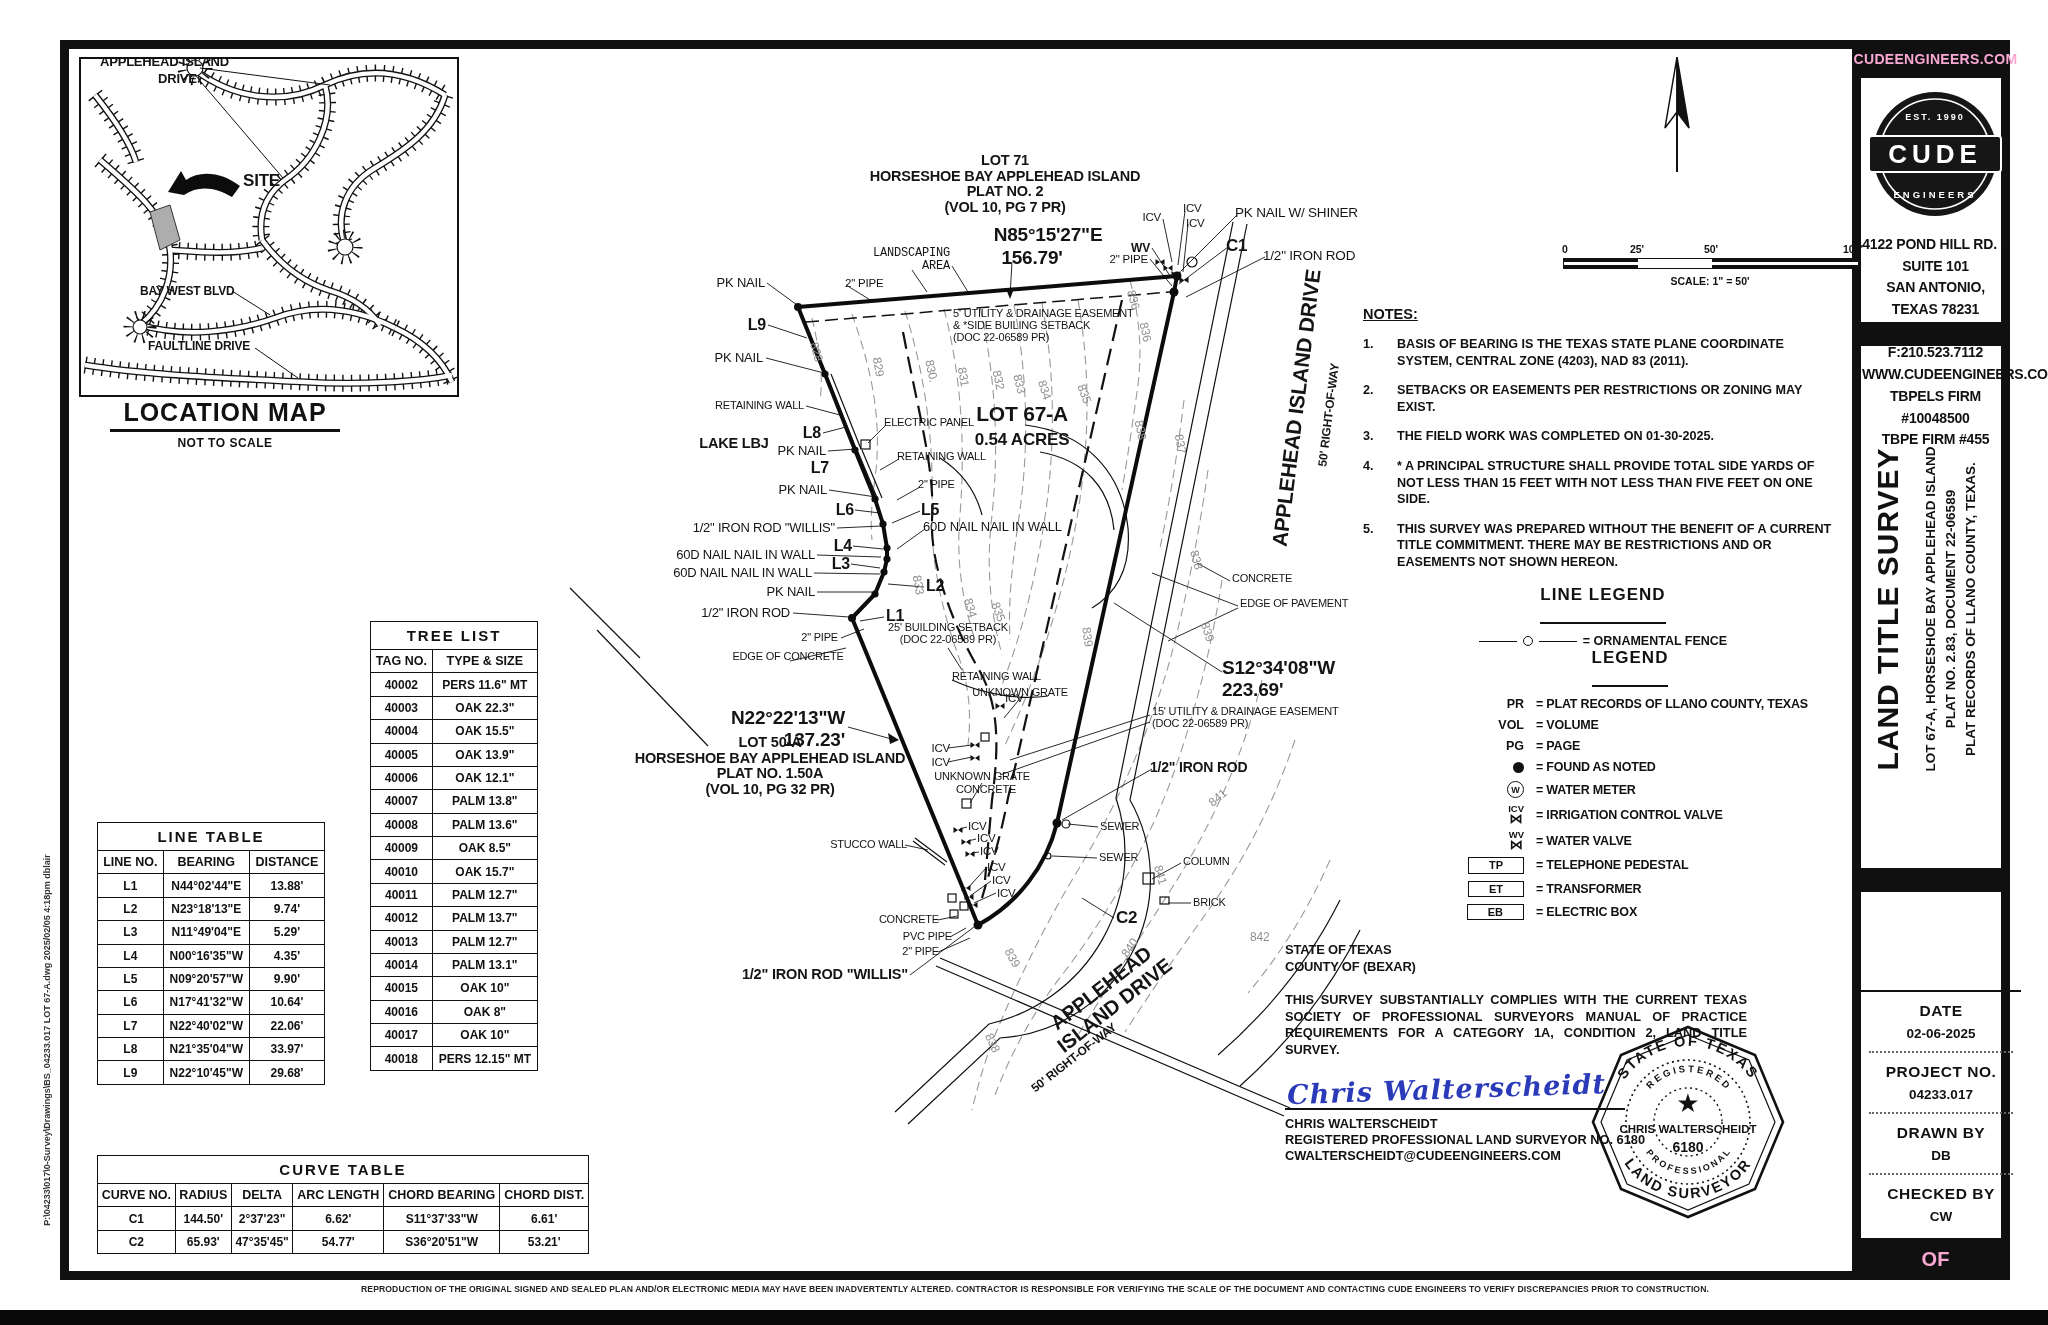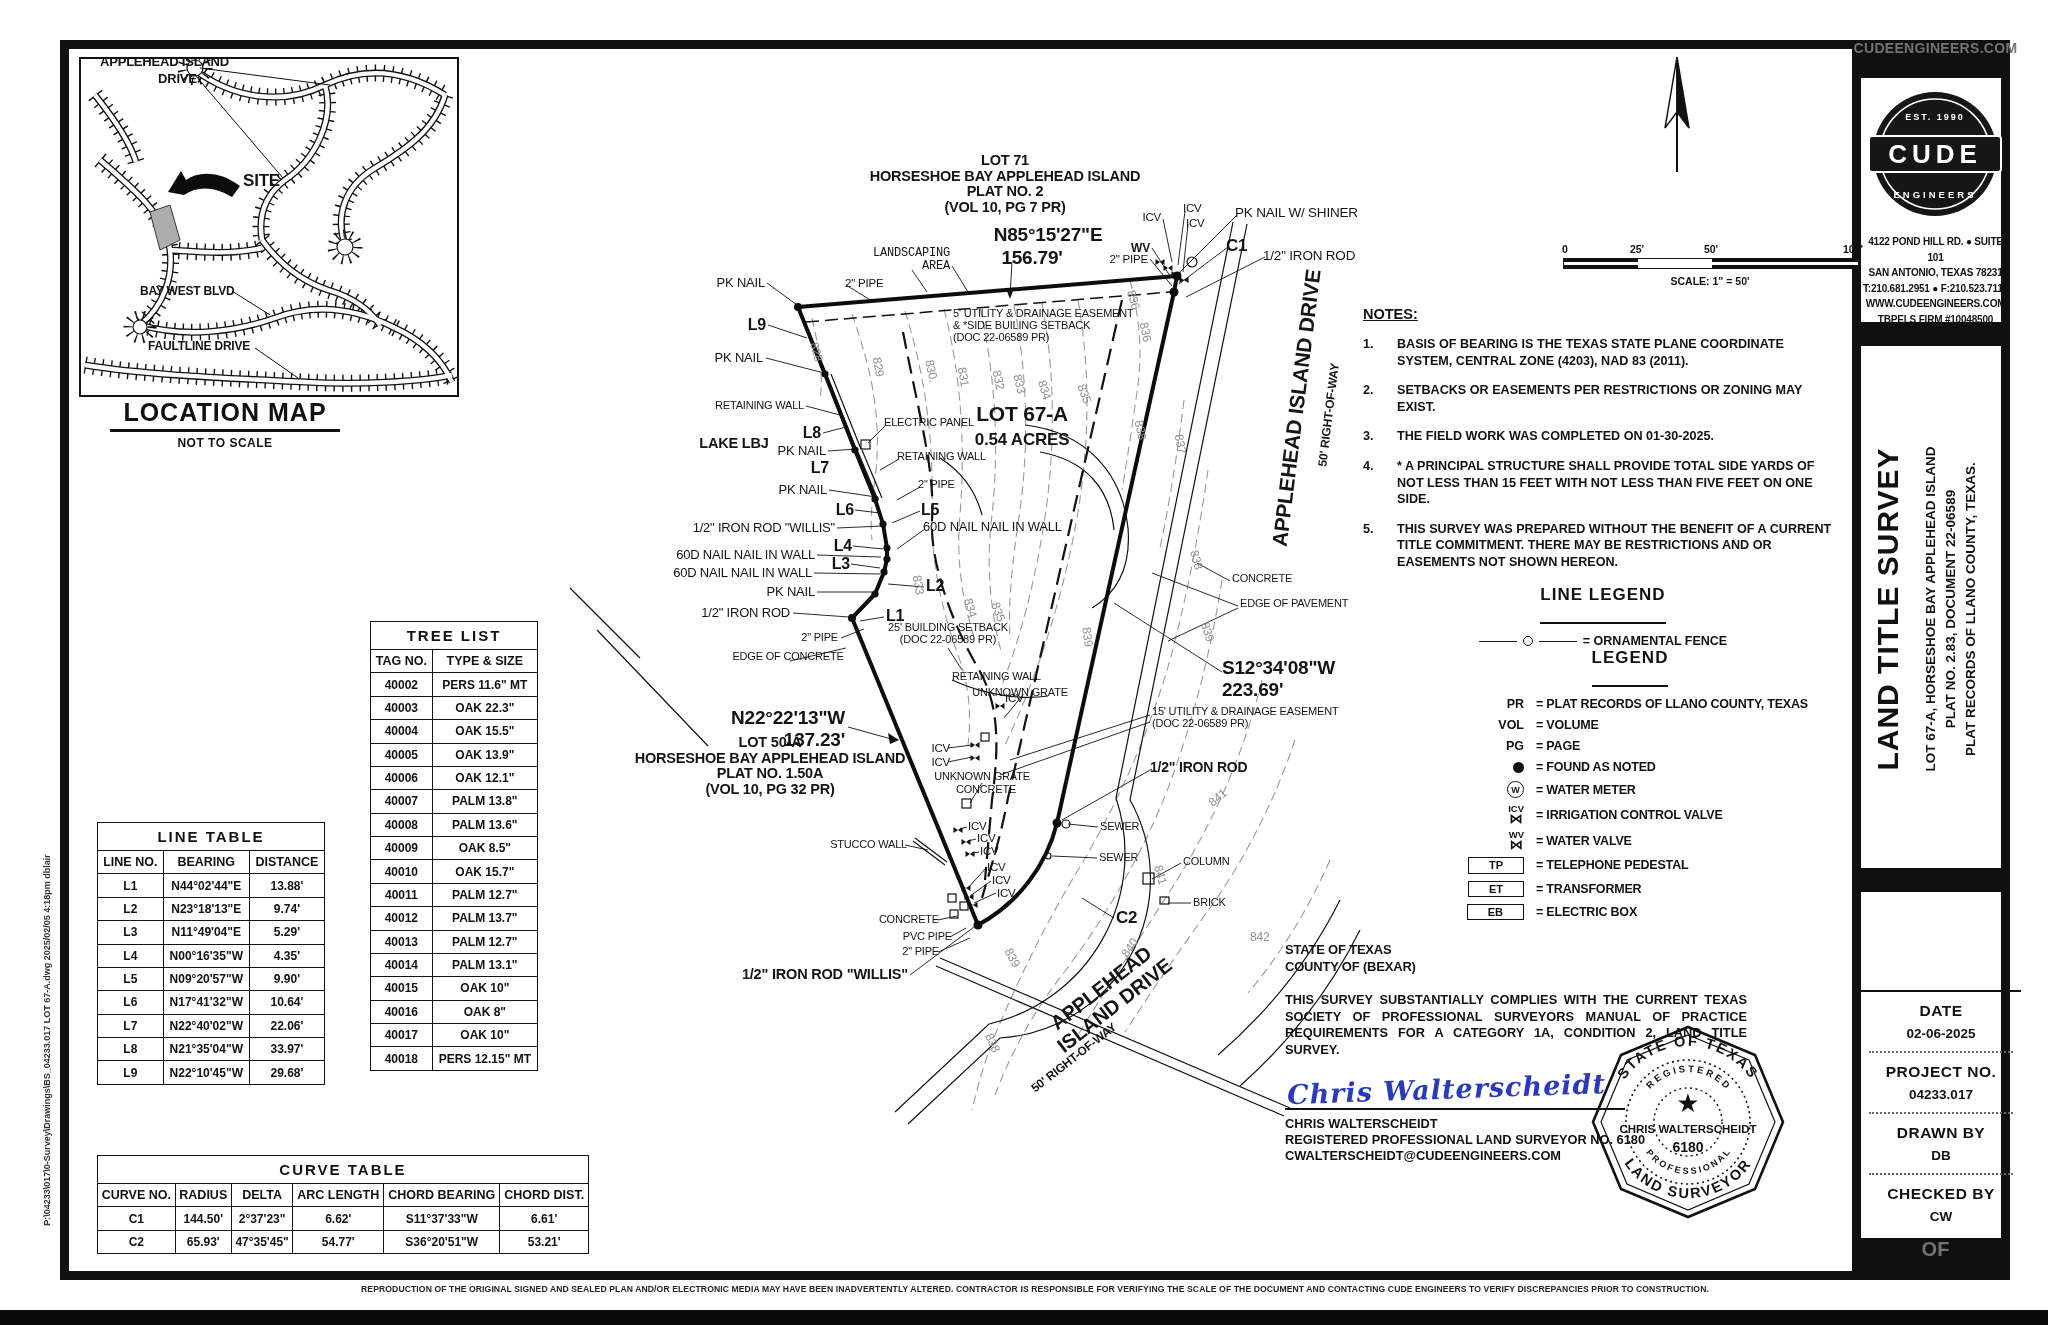--- a/index.html
+++ b/index.html
@@ -41,22 +41,22 @@
   .sb div{height:100%;}
   .sb .b{background:linear-gradient(to bottom,#111 38%,#fff 38%,#fff 62%,#111 62%);}
   .sb .w{background:#fff;}
   .sb-tick{position:absolute;font-size:10.5px;font-weight:700;transform:translateX(-50%);}
   
   .stm{font-size:12.8px;font-weight:700;line-height:1.3;}
   .stm .para{margin-top:16px;width:462px;text-align:justify;}
   .sig{font-family:"DejaVu Serif",serif;font-style:italic;font-weight:700;color:#2a3ab8;font-size:27px;margin:10px 0 0 2px;transform:rotate(-2deg);letter-spacing:1px;}
   .sigline{width:340px;border-top:2px solid #111;margin:4px 0 6px 0;}
   .stm .nm{font-size:12.8px;line-height:1.25;}
-  .tb-bar{position:absolute;background:#101010;color:#737373;display:flex;justify-content:center;font-weight:700;}
-  .tb-addr{position:absolute;text-align:center;font-size:10px;font-weight:700;line-height:1.55;letter-spacing:-0.2px;}
+  .tb-bar{position:absolute;background:#101010;color:#f9a8d4;display:flex;align-items:center;justify-content:center;font-weight:700;}
+  .tb-addr{position:absolute;text-align:center;font-size:14px;font-weight:700;line-height:1.55;letter-spacing:-0.2px;}
   .tb-rot{position:absolute;display:flex;align-items:center;justify-content:center;text-align:center;}
   .tb-field-label{font-size:15.5px;font-weight:700;text-align:center;letter-spacing:.5px;}
   .tb-field-value{font-size:13.5px;font-weight:600;text-align:center;margin-top:6px;}
   .tb-dots{border-top:2.5px dotted #666;margin:10px 8px;}
   .footer{position:absolute;left:60px;top:1284px;width:1950px;text-align:center;font-size:8.6px;font-weight:600;letter-spacing:.1px;color:#222;}
   .filepath{position:absolute;left:47px;top:1040px;font-size:9px;color:#333;white-space:nowrap;transform:translate(-50%,-50%) rotate(-90deg);font-weight:600;}
   .botstrip{position:absolute;left:0;top:1310px;width:2048px;height:15px;background:#0a0a0a;}
 </style>
 </head>
 <body>

